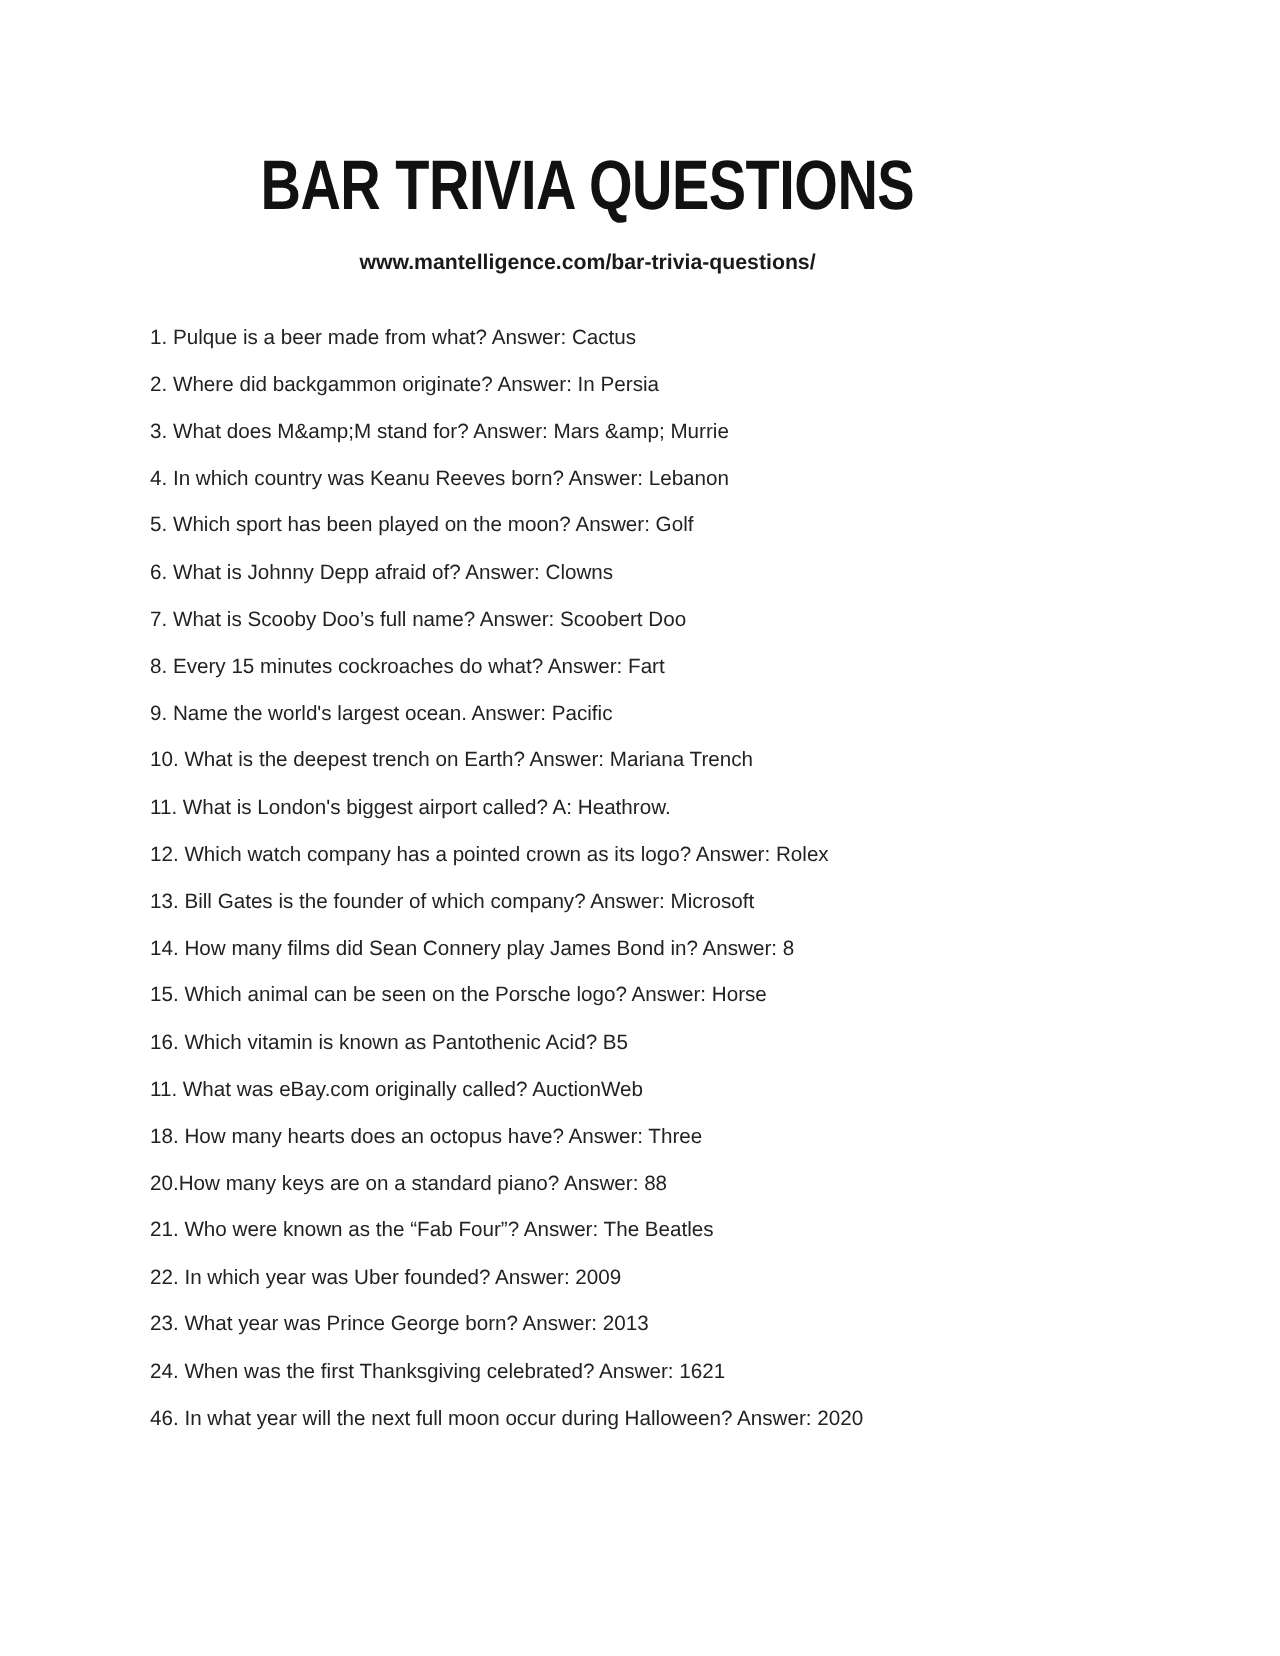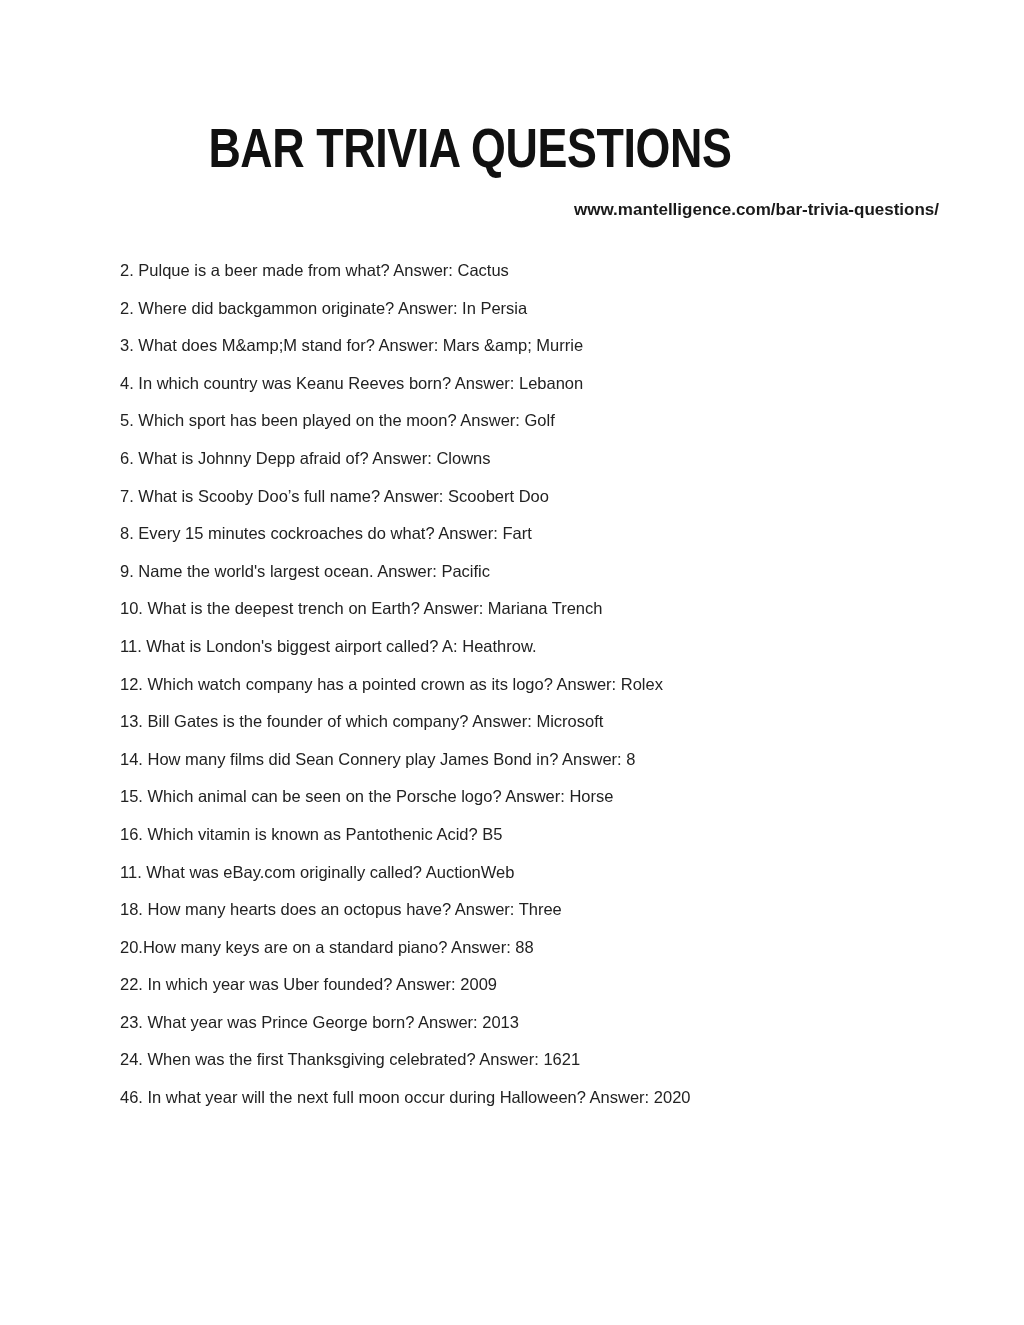--- a/index.html
+++ b/index.html
@@ -27,26 +27,26 @@
     color: #111111;
     white-space: nowrap;
   }
   .doc-title .condensed {
     display: inline-block;
     transform: scaleX(0.80);
     transform-origin: center;
     letter-spacing: -0.5px;
   }
   .doc-url {
-    margin: 1px;
+    margin: 16px;
     margin-top: 24px;
     font-size: 17px;
     font-weight: bold;
     color: #1a1a1a;
-    text-align: right;
+    text-align: center;
   }
   .question-list {
     margin-top: 40px;
     padding-left: 120px;
     padding-right: 80px;
   }
   .question-list p.q {
     margin: 0 0 17px 0;
     font-size: 16.5px;
     line-height: 20.6px;
@@ -58,37 +58,38 @@
 <body>
 
 <div class="page">
   <div class="doc-header">
     <h1 class="doc-title">
       <span class="condensed">BAR TRIVIA QUESTIONS</span>
     </h1>
     <p class="doc-url">www.mantelligence.com/bar-trivia-questions/</p>
   </div>
   <div class="question-list">
-      <p class="q">2. Pulque is a beer made from what? Answer: Cactus</p>
+      <p class="q">1. Pulque is a beer made from what? Answer: Cactus</p>
       <p class="q">2. Where did backgammon originate? Answer: In Persia</p>
       <p class="q">3. What does M&amp;amp;M stand for? Answer: Mars &amp;amp; Murrie</p>
       <p class="q">4. In which country was Keanu Reeves born? Answer: Lebanon</p>
       <p class="q">5. Which sport has been played on the moon? Answer: Golf</p>
       <p class="q">6. What is Johnny Depp afraid of? Answer: Clowns</p>
       <p class="q">7. What is Scooby Doo’s full name? Answer: Scoobert Doo</p>
       <p class="q">8. Every 15 minutes cockroaches do what? Answer: Fart</p>
       <p class="q">9. Name the world's largest ocean. Answer: Pacific</p>
       <p class="q">10. What is the deepest trench on Earth? Answer: Mariana Trench</p>
       <p class="q">11. What is London's biggest airport called? A: Heathrow.</p>
       <p class="q">12. Which watch company has a pointed crown as its logo? Answer: Rolex</p>
       <p class="q">13. Bill Gates is the founder of which company? Answer: Microsoft</p>
       <p class="q">14. How many films did Sean Connery play James Bond in? Answer: 8</p>
       <p class="q">15. Which animal can be seen on the Porsche logo? Answer: Horse</p>
       <p class="q">16. Which vitamin is known as Pantothenic Acid? B5</p>
       <p class="q">11. What was eBay.com originally called? AuctionWeb</p>
       <p class="q">18. How many hearts does an octopus have? Answer: Three</p>
       <p class="q">20.How many keys are on a standard piano? Answer: 88</p>
+      <p class="q">21. Who were known as the “Fab Four”? Answer: The Beatles</p>
       <p class="q">22. In which year was Uber founded? Answer: 2009</p>
       <p class="q">23. What year was Prince George born? Answer: 2013</p>
       <p class="q">24. When was the first Thanksgiving celebrated? Answer: 1621</p>
       <p class="q">46. In what year will the next full moon occur during Halloween? Answer: 2020</p>
     </div>
 </div>
 
 </body></html>

